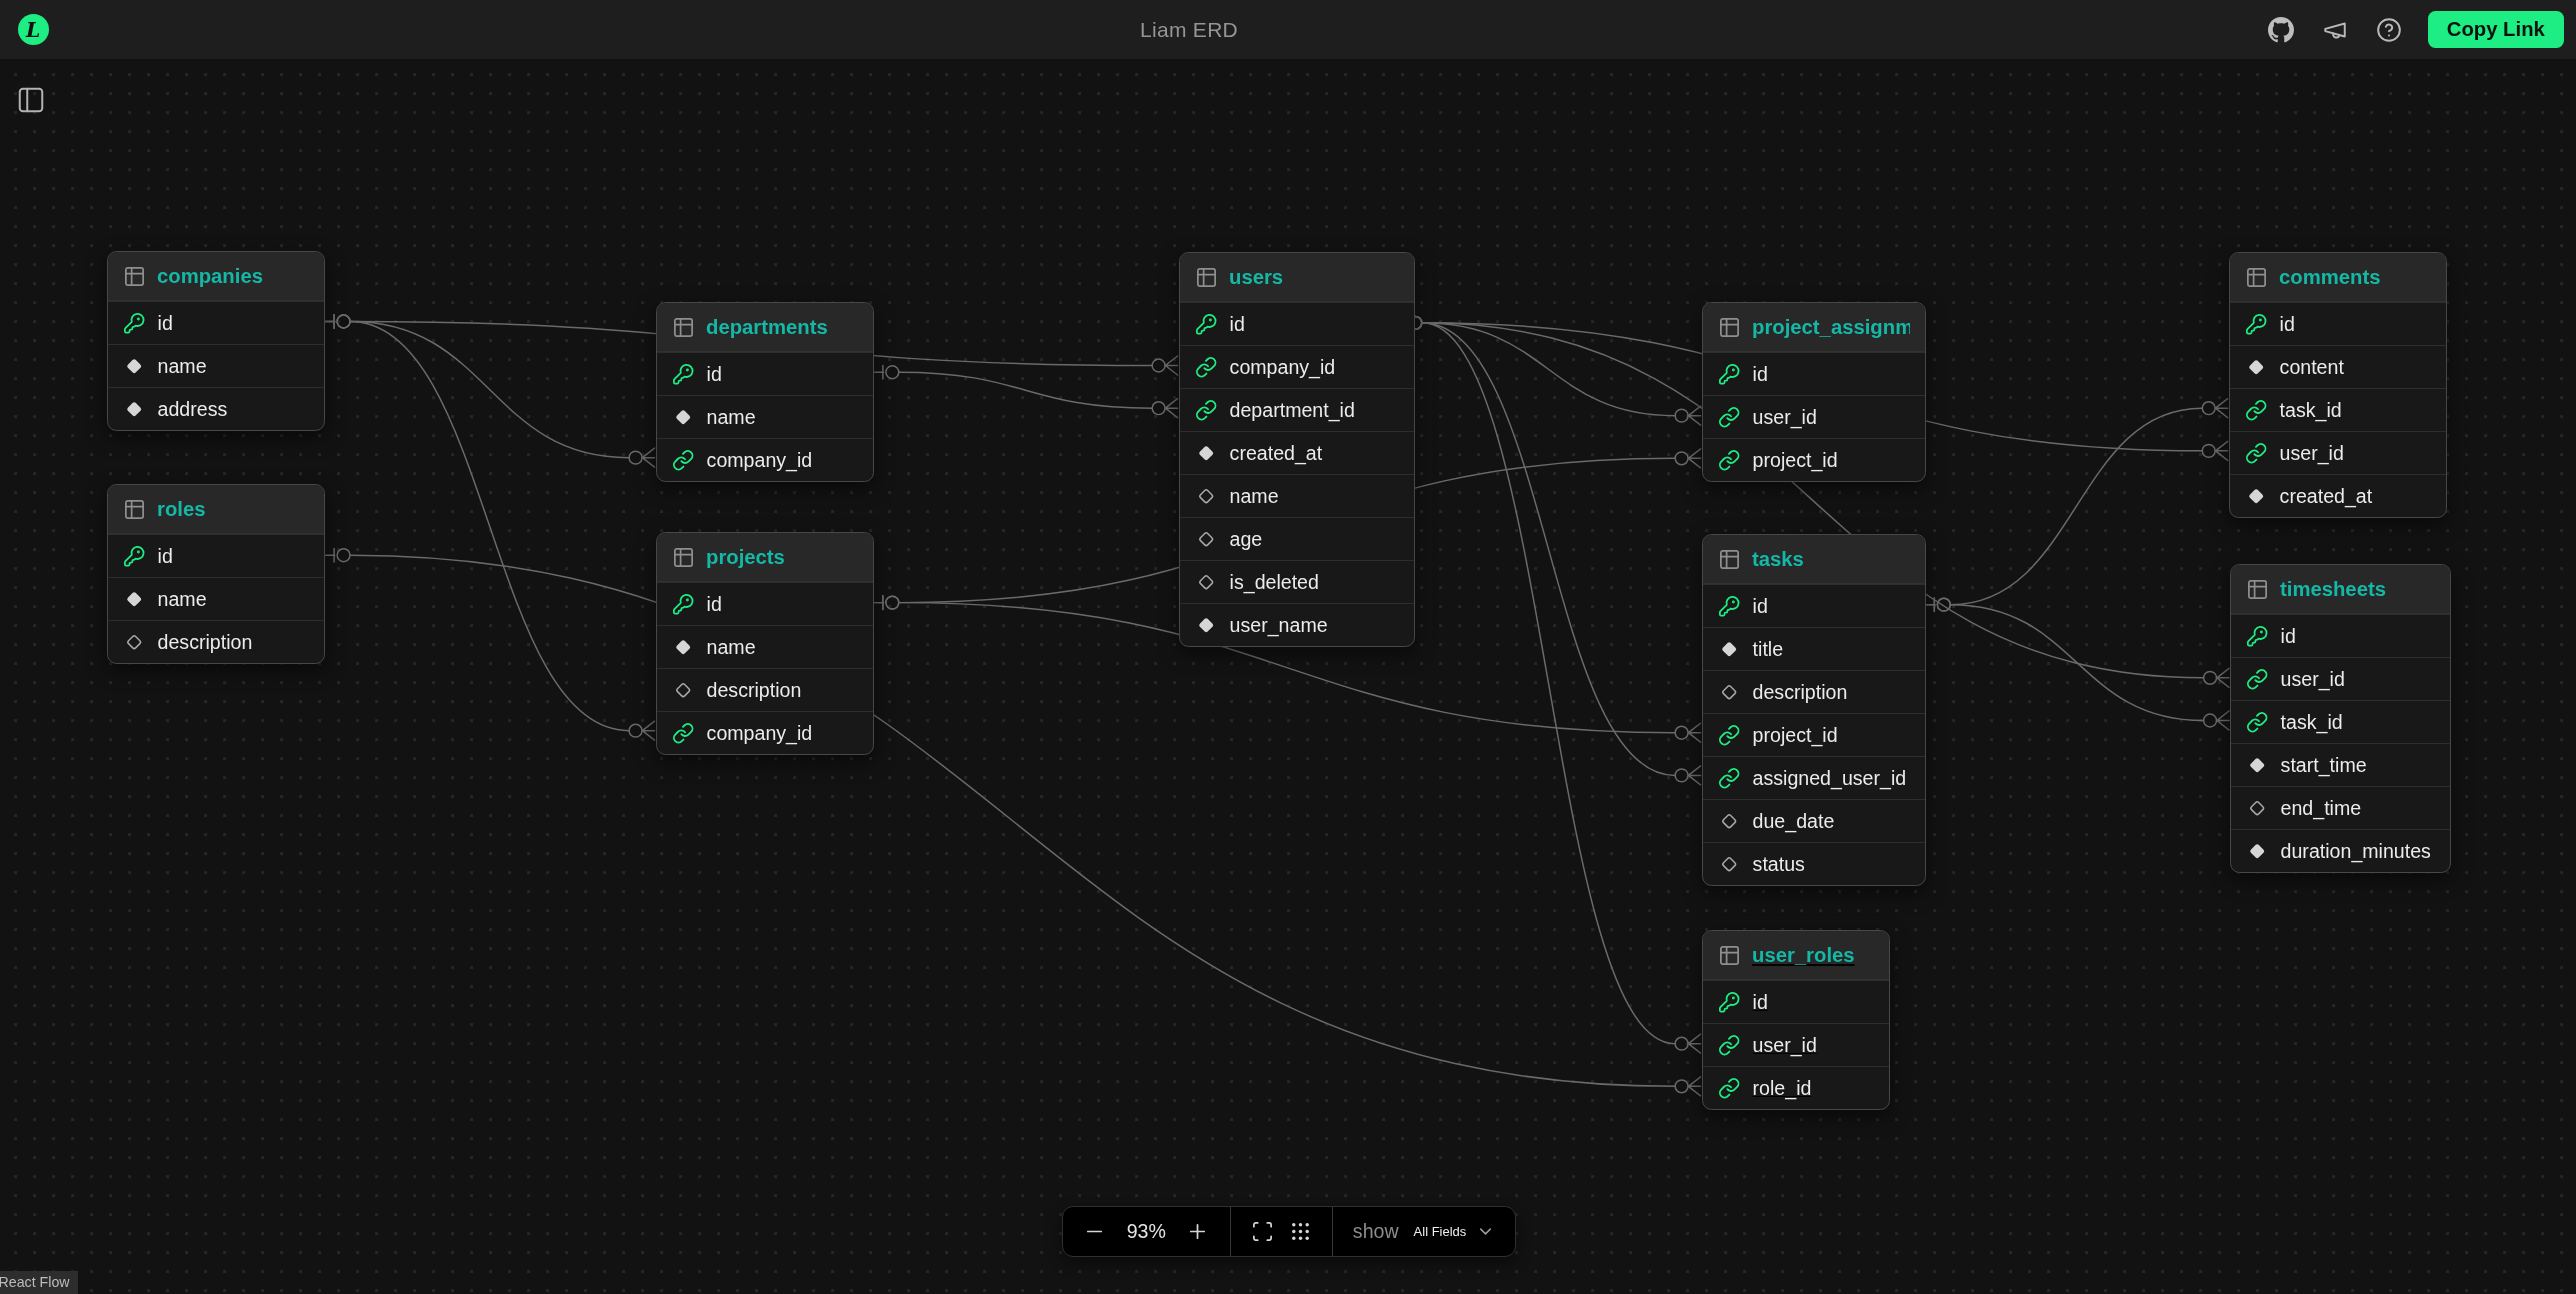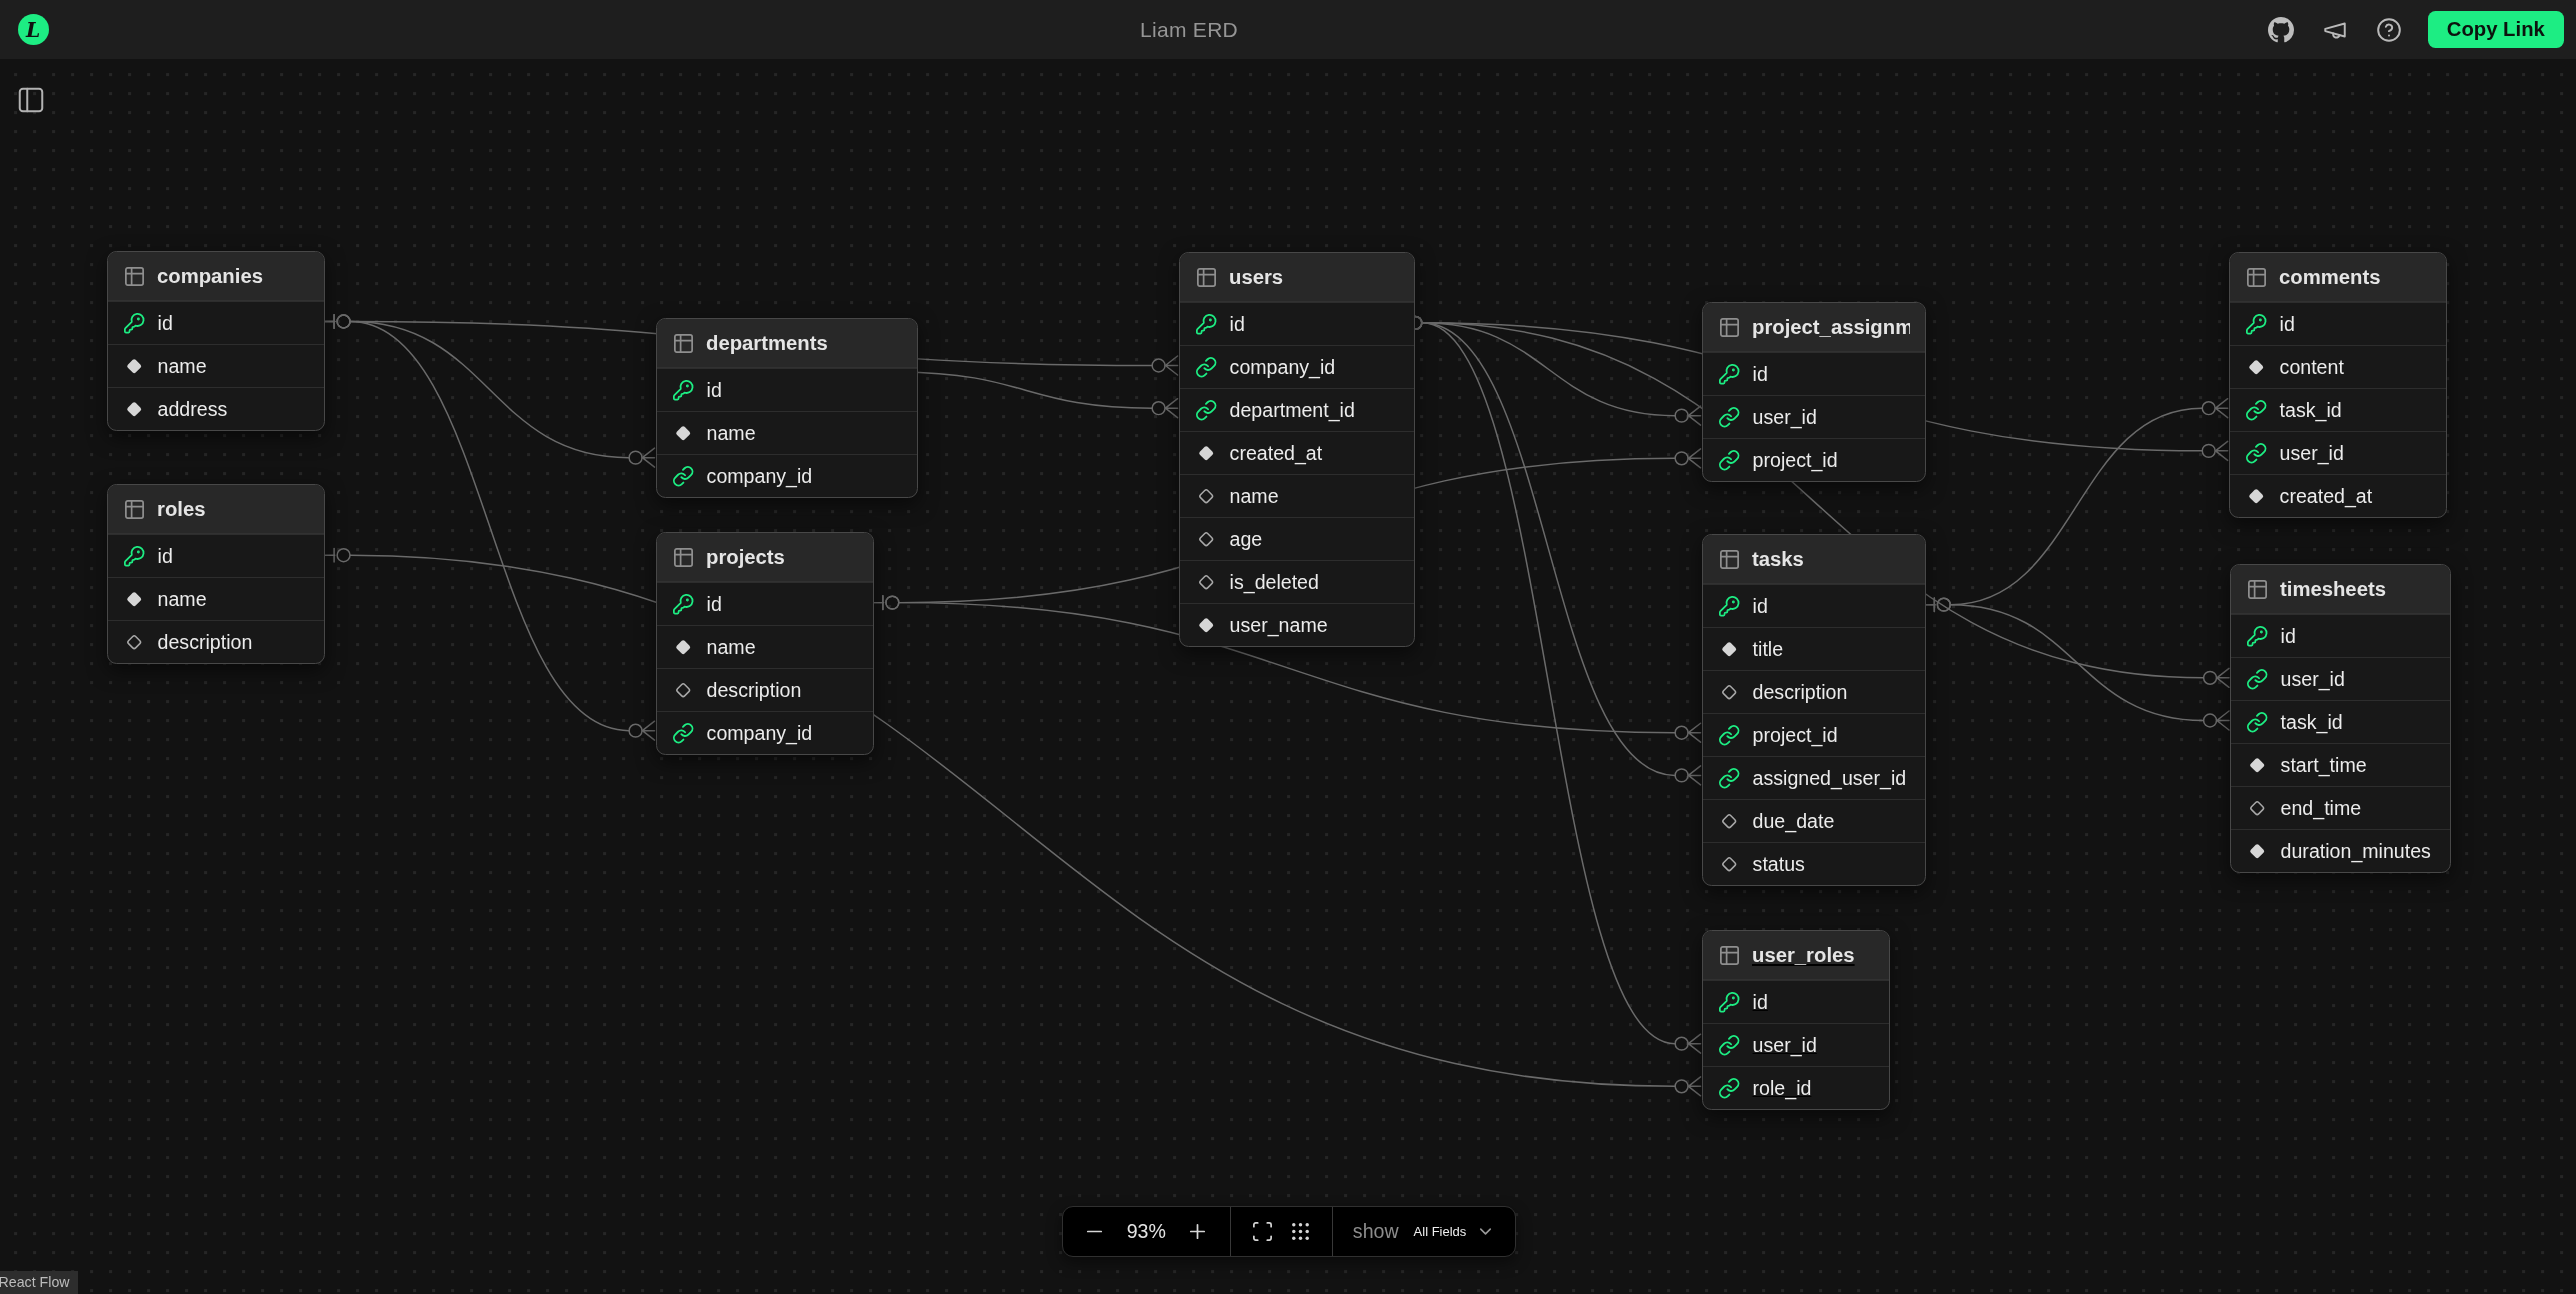--- a/index.html
+++ b/index.html
@@ -30,21 +30,21 @@
   #edges-layer { position:absolute; left:0; top:-59px; width:2576px; height:1294px; z-index:1; pointer-events:none; }
   #nodes { position:absolute; left:0; top:-59px; width:2576px; height:1294px; z-index:2; }
 
   
   .table-node { position:absolute; background:#181818; border:1.4px solid #484848; border-radius:9.5px; overflow:hidden;
                 box-shadow:0 6.8px 19px rgba(0,0,0,.5); }
   .table-header { height:49px; background:#282828; display:flex; align-items:center; gap:11px; padding:0 15px;
                   border-bottom:1.4px solid #313131; cursor:pointer; }
   .table-header .t-icon { width:23px; height:23px; color:#8f8f8f; flex:none; display:flex; }
   .table-header .t-icon svg { width:23px; height:23px; }
-  .t-name { color:#e5e5e5; font-size:20.3px; font-weight:600; white-space:nowrap; overflow:hidden; }
+  .t-name { color:#14b8a6; font-size:20.3px; font-weight:600; white-space:nowrap; overflow:hidden; }
   .field-row { height:43px; display:flex; align-items:center; gap:12.2px; padding:0 15px; border-top:1.4px solid #2d2d2d; cursor:pointer; }
   .field-row:first-of-type { border-top:none; }
   .f-icon { width:22.4px; height:22.4px; flex:none; display:flex; }
   .f-icon svg { width:22.4px; height:22.4px; }
   .f-icon.primary-key, .f-icon.foreign-key { color:var(--green); }
   .f-icon.required { color:#d6d6d6; }
   .f-icon.nullable { color:#a8a8a8; }
   .f-label { color:#ececec; font-size:19.6px; white-space:nowrap;text-align:center; }
 
   
@@ -276,21 +276,21 @@
         </div>
         <div class="field-row">
           <span class="f-icon nullable">
             <svg viewBox="0 0 24 24" fill="none">
               <rect x="6.6" y="6.6" width="10.8" height="10.8" rx="2.2" transform="rotate(45 12 12)" stroke="currentColor" stroke-width="1.6"></rect>
             </svg>
           </span>
           <span class="f-label">description</span>
         </div>
       </div>
-      <div class="table-node" style="left: 656px; top: 302px; width: 262px; margin-top: 16px;">
+      <div class="table-node" style="left: 656px; top: 302px; width: 218px;">
         <div class="table-header">
           <span class="t-icon">
             <svg viewBox="0 0 24 24" fill="none" stroke="currentColor" stroke-width="1.8" stroke-linecap="round" stroke-linejoin="round">
               <path d="M9 3H5a2 2 0 0 0-2 2v4m6-6h10a2 2 0 0 1 2 2v4M9 3v18m0 0h10a2 2 0 0 0 2-2V9M9 21H5a2 2 0 0 1-2-2V9m0 0h18"></path>
             </svg>
           </span>
           <span class="t-name">departments</span>
         </div>
         <div class="field-row">
           <span class="f-icon primary-key">

